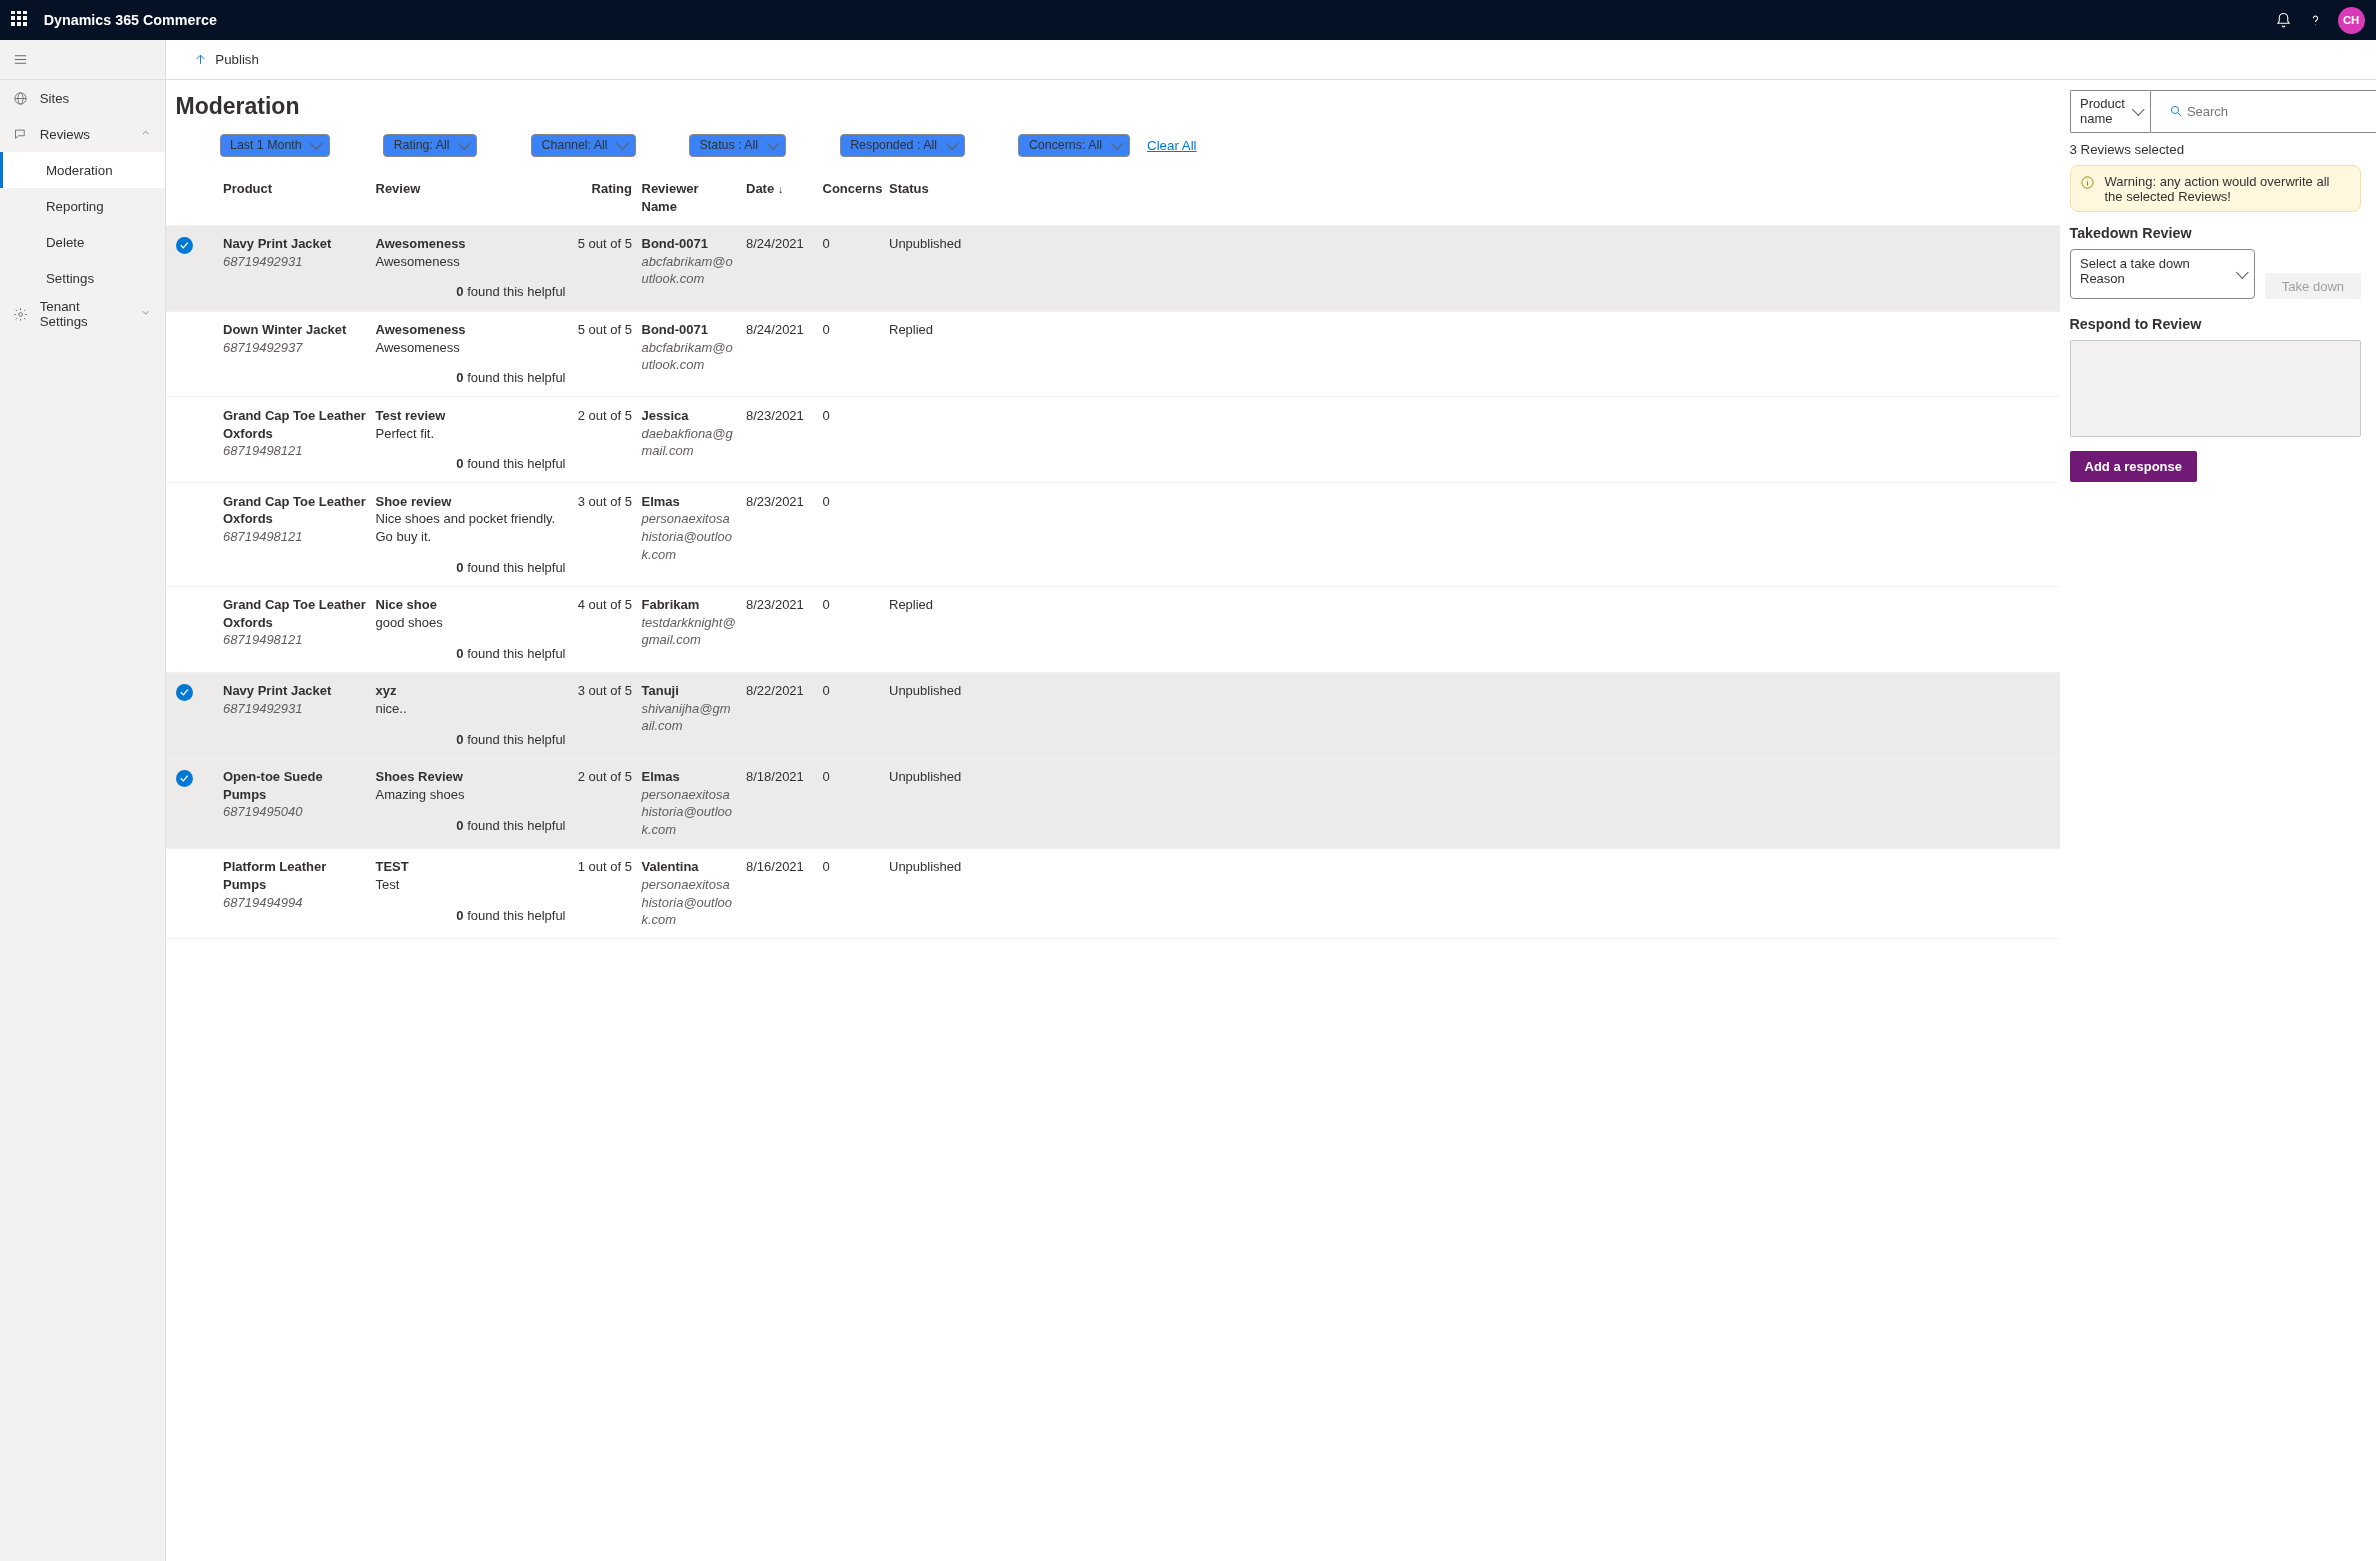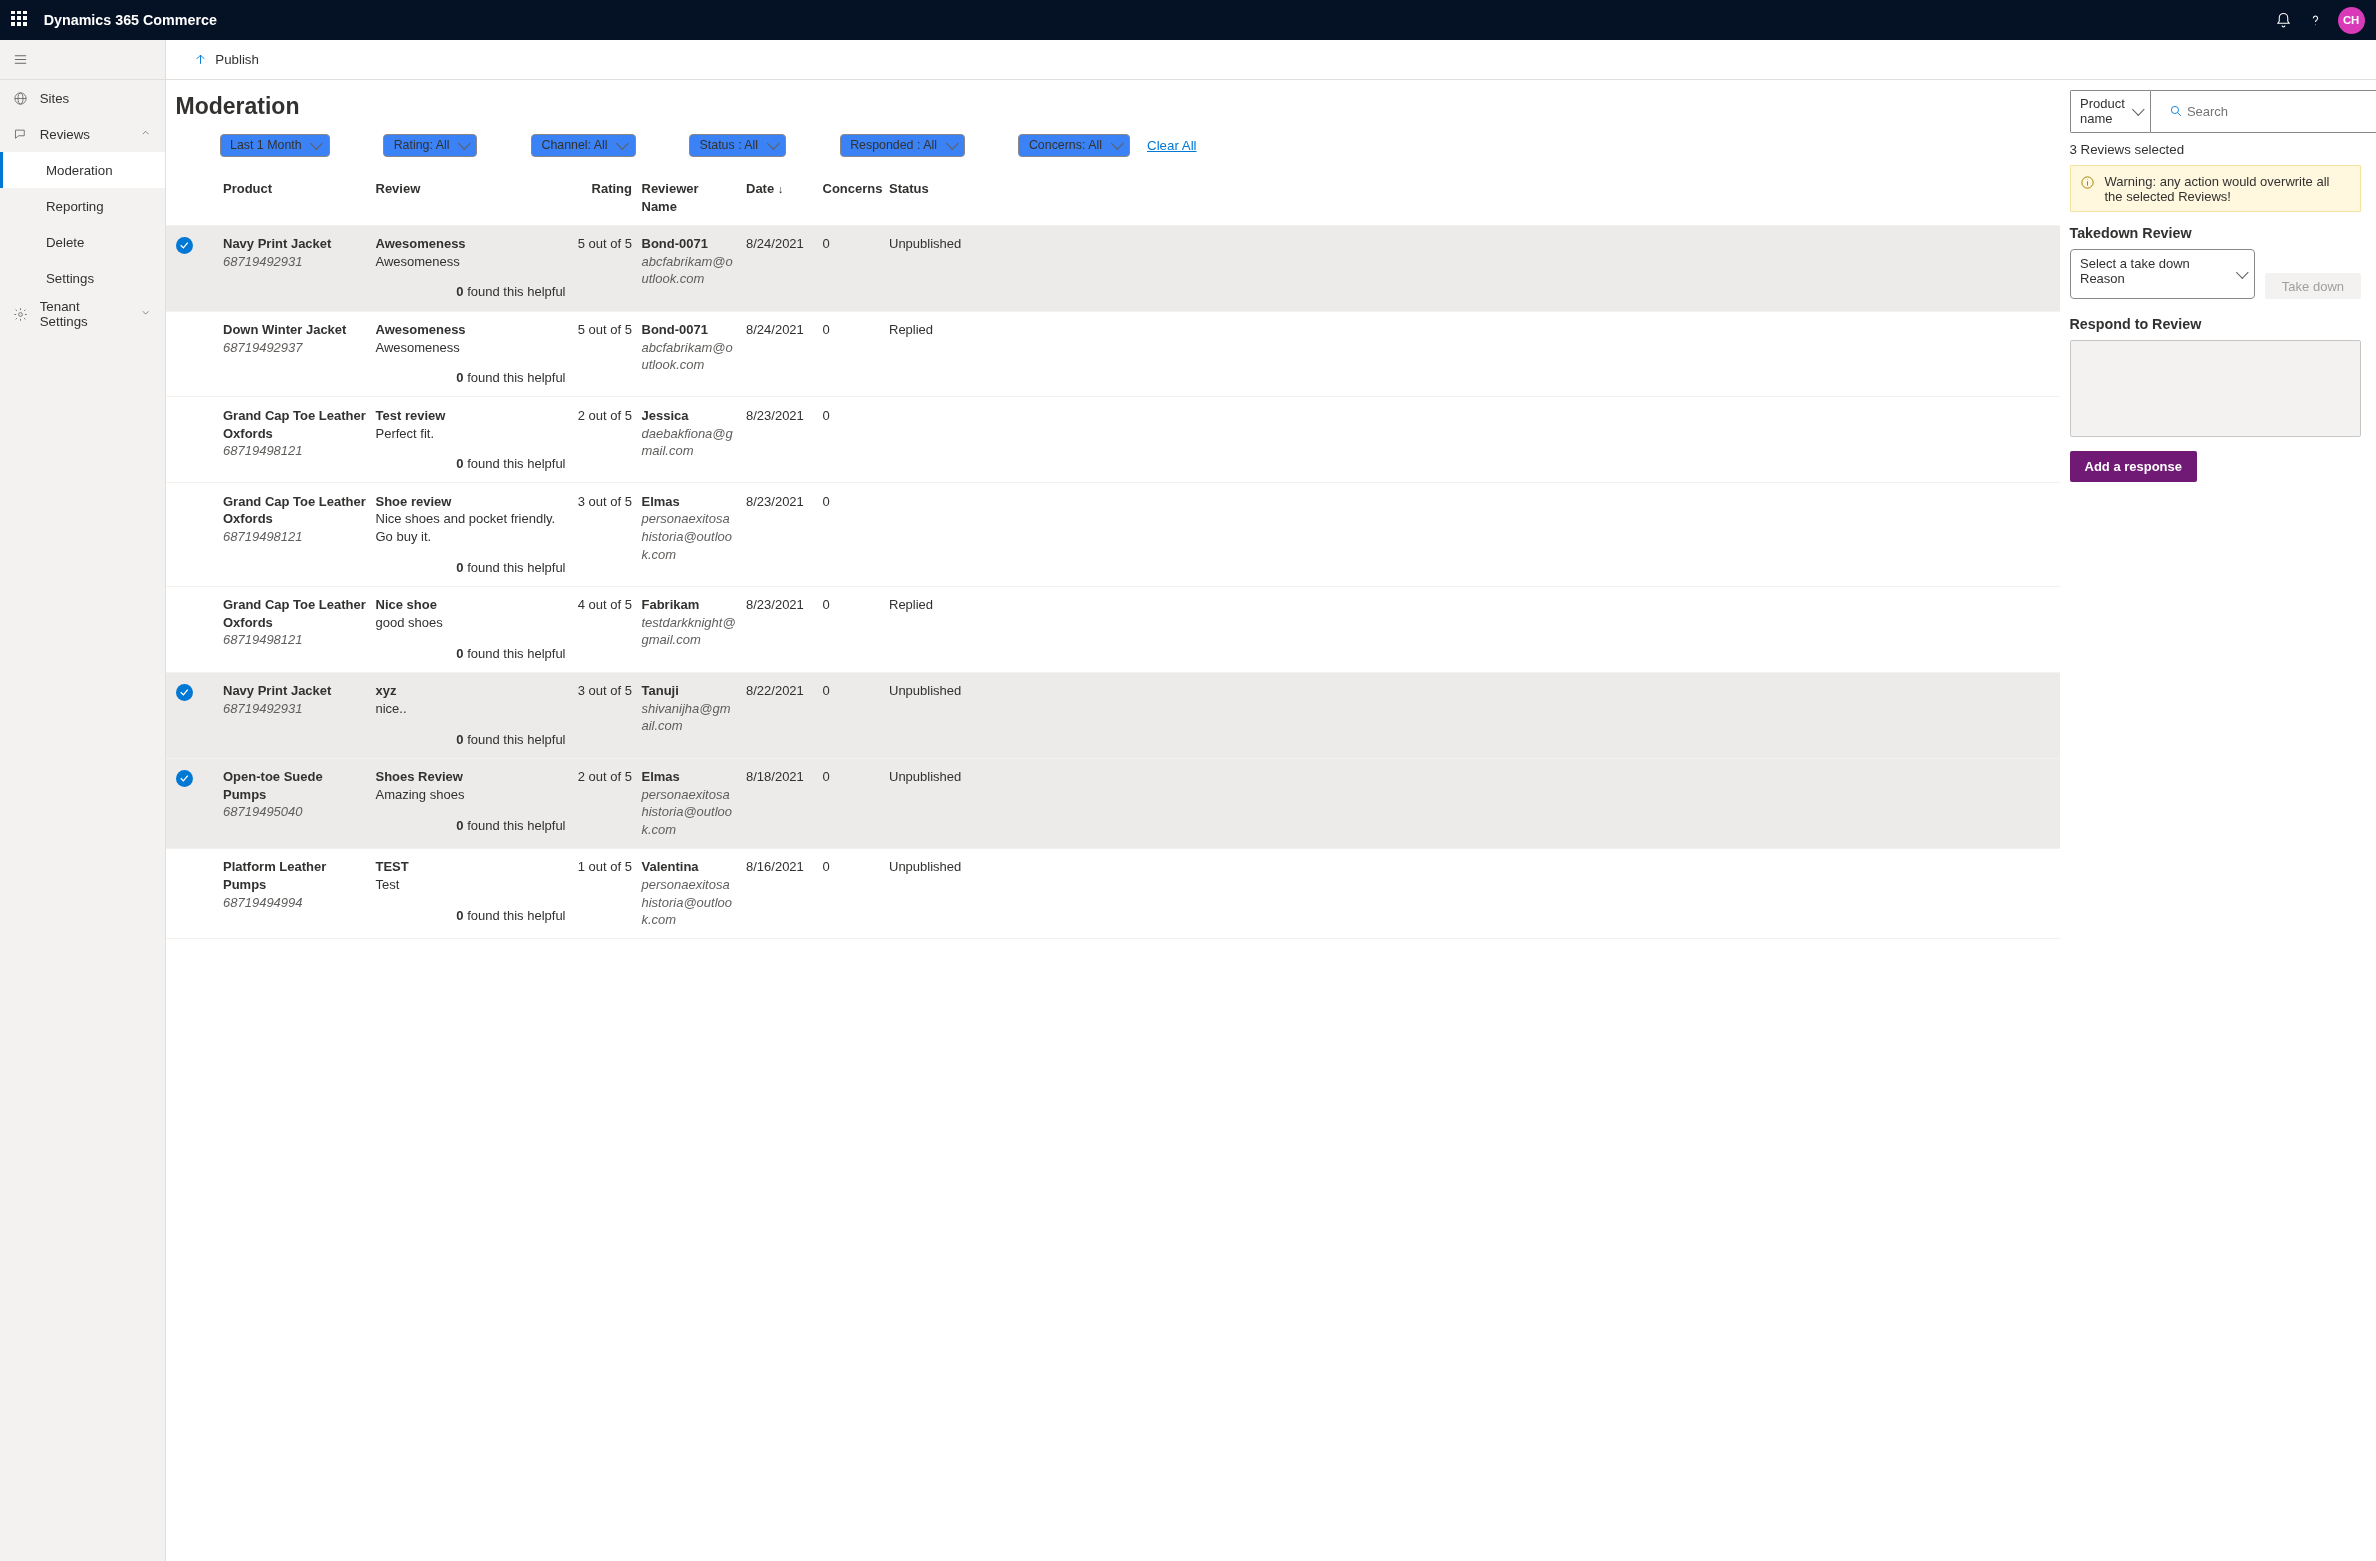--- a/index.html
+++ b/index.html
@@ -53,21 +53,21 @@
   .rating-cell{text-align:right;}
   .sortarrow{font-size:10.5px;margin-left:3.8px;}
   
   .rpanel{width:316px;padding:9.5px 15px 9.5px 9.5px;}
   .searchrow{display:flex;gap:0;margin-bottom:9.5px;}
   .searchrow .sel{border:1px solid #8a8886;border-right:none;padding:5.7px 25px 5.7px 9.5px;font-size:13px;position:relative;cursor:pointer;background:#fff;border-radius:1.9px 0 0 1.9px;width:107px;}
   .searchrow .sel::after{content:"";position:absolute;right:7.6px;top:50%;width:7.6px;height:7.6px;border-right:1px solid #605e5c;border-bottom:1px solid #605e5c;transform:translateY(-70%) rotate(45deg);}
   .searchrow .searchbox{flex:1;border:1px solid #8a8886;display:flex;align-items:center;padding:0 18px;border-radius:0 1.9px 1.9px 0;}
   .searchrow input{border:none;outline:none;flex:1;font-size:13px;padding:5.7px 3.8px;}
   .rpanel .info{font-size:13.3px;margin-bottom:7.6px;}
-  .warnbox{background:#fff8df;border:1px solid #f3e2a0;padding:7.6px 9.5px;display:flex;gap:9.5px;font-size:13px;margin-bottom:13.3px;border-radius:1px;}
+  .warnbox{background:#fff8df;border:1px solid #f3e2a0;padding:7.6px 9.5px;display:flex;gap:9.5px;font-size:13px;margin-bottom:13.3px;border-radius:8px;}
   .warnbox svg{flex-shrink:0;stroke:#9d7e00;margin-top:1.9px;}
   .sect-title{font-weight:600;font-size:14.3px;margin-bottom:7.6px;}
   .takerow{display:flex;gap:9.5px;margin-bottom:17px;}
   .takerow .reason{flex:1;border:1px solid #8a8886;padding:5.7px 25px 5.7px 9.5px;position:relative;cursor:pointer;font-size:13px;border-radius:4px;}
   .takerow .reason::after{content:"";position:absolute;right:7.6px;top:50%;width:7.6px;height:7.6px;border-right:1px solid #605e5c;border-bottom:1px solid #605e5c;transform:translateY(-70%) rotate(45deg);}
   .takerow .takebtn{padding:5.7px 17px;background:#f3f2f1;color:#a19f9d;border:none;font-size:13px;cursor:not-allowed;border-radius:1.9px;margin-top:24px;}
   .respondarea{width:100%;height:97px;border:1px solid #c8c6c4;background:#f3f2f1;resize:none;margin-bottom:11.4px;border-radius:1.9px;padding:5.7px;font-size:13px;outline:none;}
   .primarybtn{background:#701a75;color:#fff;border:none;padding:7.6px 15px;font-size:13px;font-weight:600;cursor:pointer;border-radius:1.9px;}
 </style>
 </head>

